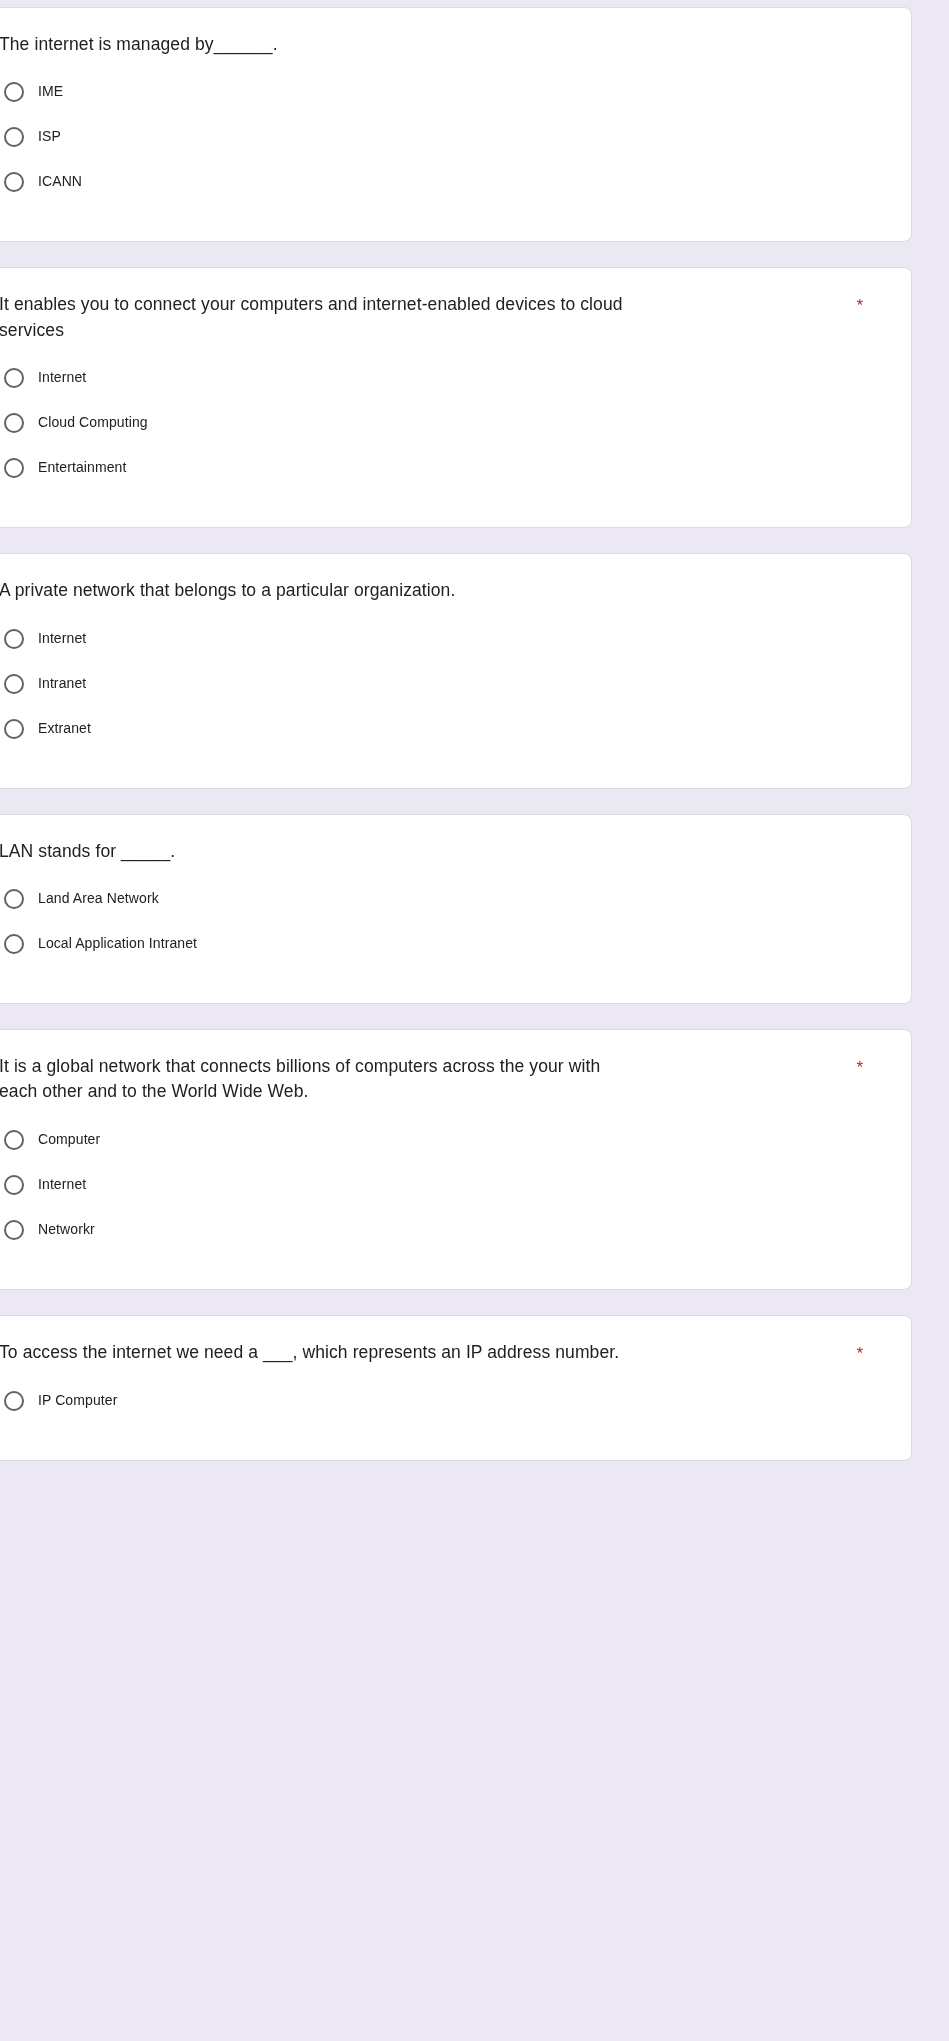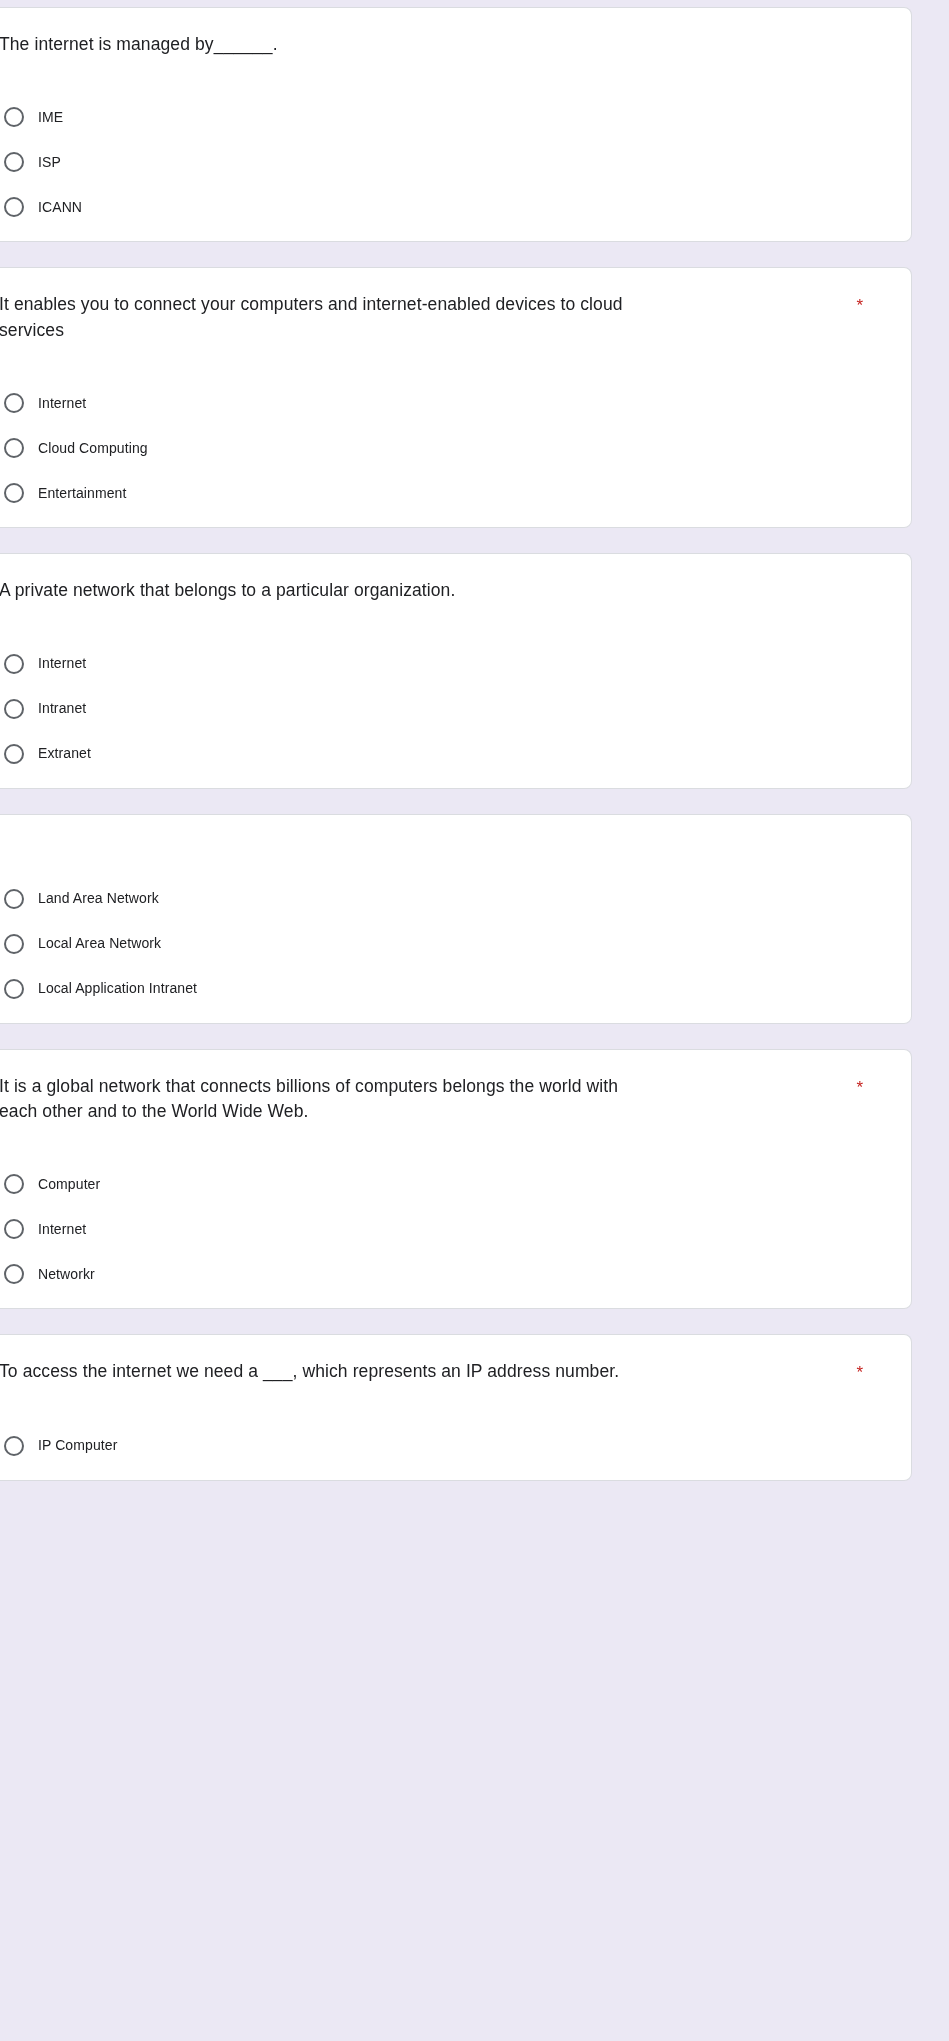--- a/index.html
+++ b/index.html
@@ -58,21 +58,21 @@
   }
   .req-right {
     margin-right: 24px;
     margin-top: 2px;
   }
   .options {
     margin-top: 25px;
   }
   .option-row {
     display: flex;
-    align-items: flex-end;
+    align-items: flex-start;
     height: 45px;
   }
   .radio {
     width: 20px;
     height: 20px;
     border: 2px solid #5f6368;
     border-radius: 50%;
     box-sizing: border-box;
     flex: 0 0 auto;
     margin-left: 5px;
@@ -150,39 +150,38 @@
             <span class="option-label">Intranet</span>
           </div>
           <div class="option-row">
             <span class="radio"></span>
             <span class="option-label">Extranet</span>
           </div>
         </div>
       </div>
       <div class="card-gap"></div>
       <div class="question-card">
+        <div class="q-head">
+          <div class="q-title">LAN stands for _____.</div>
+        </div>
         <div class="options">
           <div class="option-row">
             <span class="radio"></span>
             <span class="option-label">Land Area Network</span>
           </div>
           <div class="option-row">
             <span class="radio"></span>
-            <span class="option-label">Local Area Network</span>
-          </div>
-          <div class="option-row">
-            <span class="radio"></span>
             <span class="option-label">Local Application Intranet</span>
           </div>
         </div>
       </div>
       <div class="card-gap"></div>
       <div class="question-card">
         <div class="q-head">
-          <div class="q-title">It is a global network that connects billions of computers belongs the world with each other and to the World Wide Web.</div>
+          <div class="q-title">It is a global network that connects billions of computers across the your with each other and to the World Wide Web.</div>
           <div class="q-required req-right">*</div>
         </div>
         <div class="options">
           <div class="option-row">
             <span class="radio"></span>
             <span class="option-label">Computer</span>
           </div>
           <div class="option-row">
             <span class="radio"></span>
             <span class="option-label">Internet</span>

